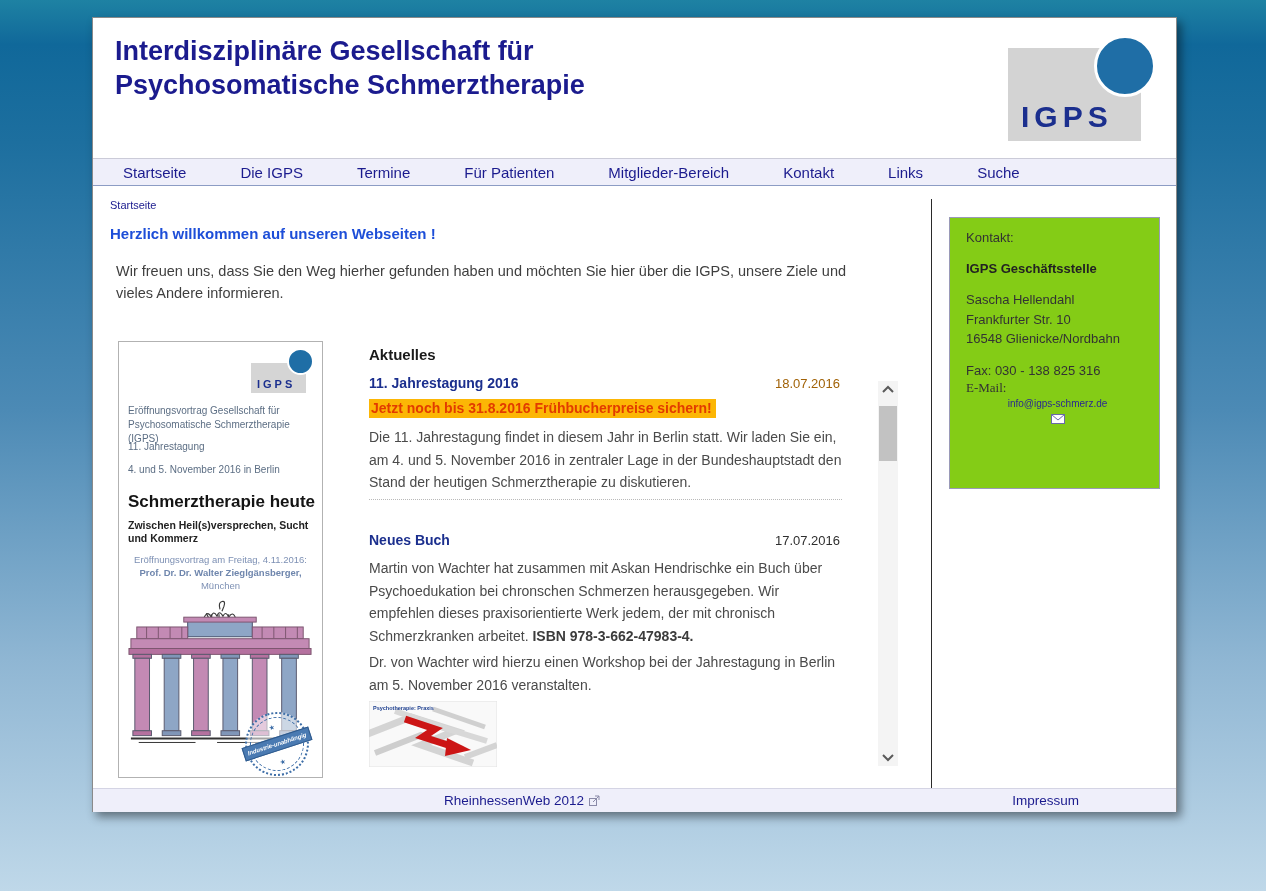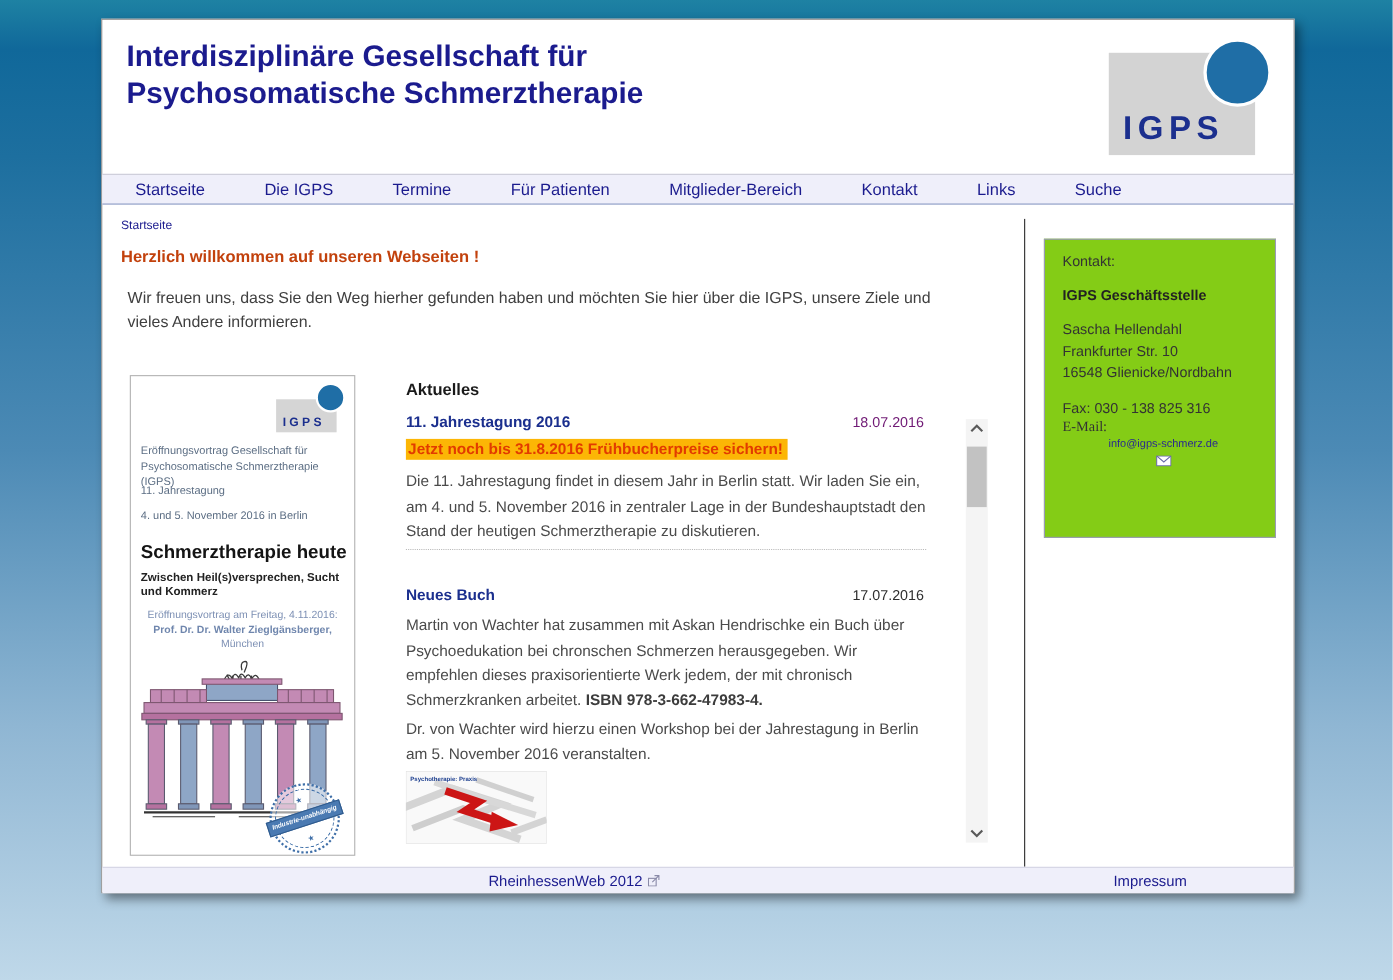--- a/index.html
+++ b/index.html
@@ -21,21 +21,21 @@
   .logo-circle { position:absolute; left:1001px; top:17px; width:62px; height:62px; border-radius:50%; background:#1f6ea6; border:3px solid #fff; }
   
   .nav {
     position:absolute; left:0; top:140px; width:100%; height:28px;
     background:#efeffa; border-top:1px solid #cbcbd8; border-bottom:1px solid #8c9cc4;
     display:flex; align-items:center; gap:54px; padding-left:30px;
   }
   .nav-item { font-size:15px; color:#1b1b8e; cursor:pointer; white-space:nowrap; }
   
   .breadcrumb { position:absolute; left:17px; top:181px; font-size:11px; color:#1b1b8e; }
-  .welcome-h { position:absolute; left:17px; top:207px; font-size:15px; font-weight:bold; color:#c2410c; }
+  .welcome-h { position:absolute; left:17px; top:207px; font-size:15px; font-weight:bold; color:#1d4ed8; }
   .welcome-p { position:absolute; left:23px; top:242px; width:752px; font-size:14.5px; color:#3f3f3f; line-height:22px; }
   .vdivider { position:absolute; left:838px; top:181px; width:1px; height:589px; background:#2a2a2a; }
   
   .flyer { position:absolute; left:25px; top:323px; width:205px; height:437px; background:#fff; border:1px solid #b2b2b2; overflow:hidden; }
   .flyer-logo-box { position:absolute; left:132px; top:21px; width:55px; height:30px; background:#d5d5d5; }
   .flyer-logo-text { position:absolute; left:6px; bottom:3px; font-size:11px; font-weight:600; color:#1b2f8e; letter-spacing:3px; }
   .flyer-logo-circle { position:absolute; left:168px; top:6px; width:27px; height:27px; border-radius:50%; background:#1f6ea6; border:2px solid #fff; }
   .flyer-org { position:absolute; left:9px; top:62px; width:182px; font-size:10px; line-height:14px; color:#5c6e84; }
   .flyer-event { position:absolute; left:9px; top:99px; font-size:10px; color:#5c6e84; }
   .flyer-dateloc { position:absolute; left:9px; top:122px; font-size:10px; color:#5c6e84; }
@@ -47,21 +47,21 @@
   .gate { position:absolute; left:8px; top:255px; }
   .stamp { position:absolute; left:126px; top:370px; width:64px; height:64px; transform:rotate(-18deg); }
   .stamp-outer { position:absolute; inset:0; border:2px dotted #3f6fa8; border-radius:50%; background:rgba(255,255,255,0.55); }
   .stamp-inner { position:absolute; inset:5px; border:1px dashed #3f6fa8; border-radius:50%; }
   .stamp-band { position:absolute; left:-3px; right:-3px; top:25px; height:14px; background:#4a7ab2; border:1px solid #2f5a8c; color:#fff; font-size:6px; font-weight:bold; font-style:italic; text-align:center; line-height:12px; }
   .stamp-star-top { position:absolute; top:11px; width:100%; text-align:center; font-size:7px; color:#3f6fa8; }
   .stamp-star-bot { position:absolute; bottom:9px; width:100%; text-align:center; font-size:7px; color:#3f6fa8; }
   
   .news-h { position:absolute; left:276px; top:328px; font-size:15px; font-weight:bold; color:#1a1a1a; }
   .news-title1 { position:absolute; left:276px; top:357px; font-size:14px; font-weight:bold; color:#1b2f8e; cursor:pointer; }
-  .news-date1 { position:absolute; right:336px; top:358px; font-size:13px; color:#701a75; }
+  .news-date1 { position:absolute; right:336px; top:358px; font-size:13px; color:#a16207; }
   .news-highlight { position:absolute; left:276px; top:381px; background:#fcb605; color:#e23b00; font-size:14px; font-weight:bold; padding:1px 4px 2px 2px; }
   .news-body1 { position:absolute; left:276px; top:408px; width:473px; font-size:14px; color:#4a4a4a; line-height:22.5px; }
   .news-sep { position:absolute; left:276px; top:481px; width:473px; border-top:1px dotted #b9b9b9; }
   .news-title2 { position:absolute; left:276px; top:514px; font-size:14px; font-weight:bold; color:#1b2f8e; cursor:pointer; }
   .news-date2 { position:absolute; right:336px; top:515px; font-size:13px; color:#2f2f2f; }
   .news-body2 { position:absolute; left:276px; top:539px; width:473px; font-size:14px; color:#4a4a4a; line-height:22.5px; }
   .news-body2 b { color:#3c3c3c; }
   .news-body3 { position:absolute; left:276px; top:633px; width:473px; font-size:14px; color:#4a4a4a; line-height:22.5px; }
   .book-cover { position:absolute; left:276px; top:683px; width:128px; height:66px; cursor:pointer; }
   

